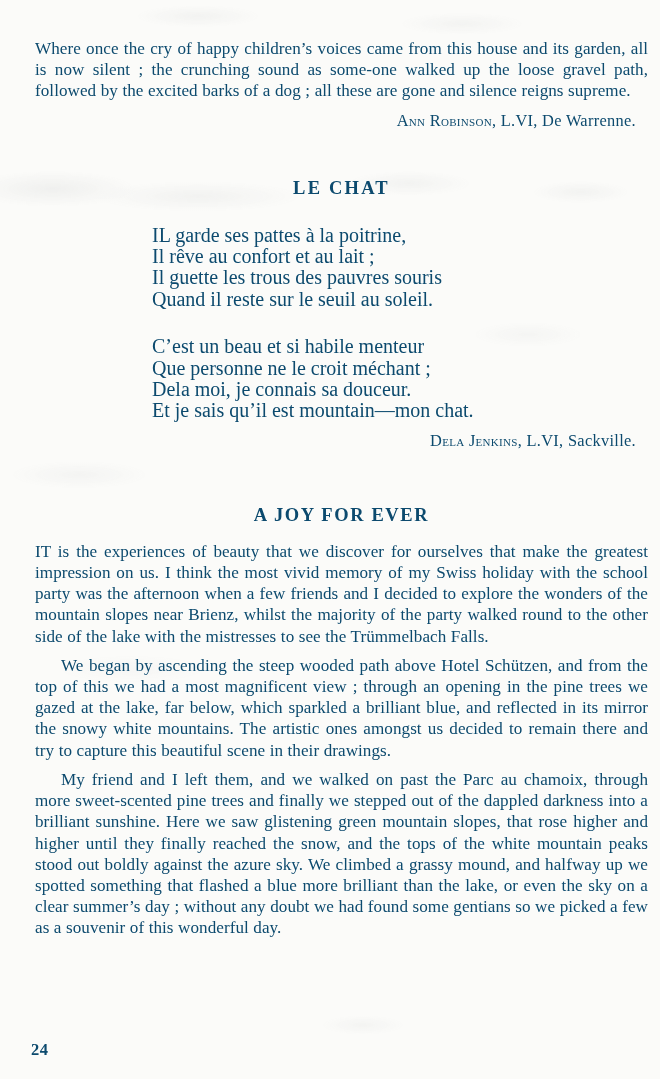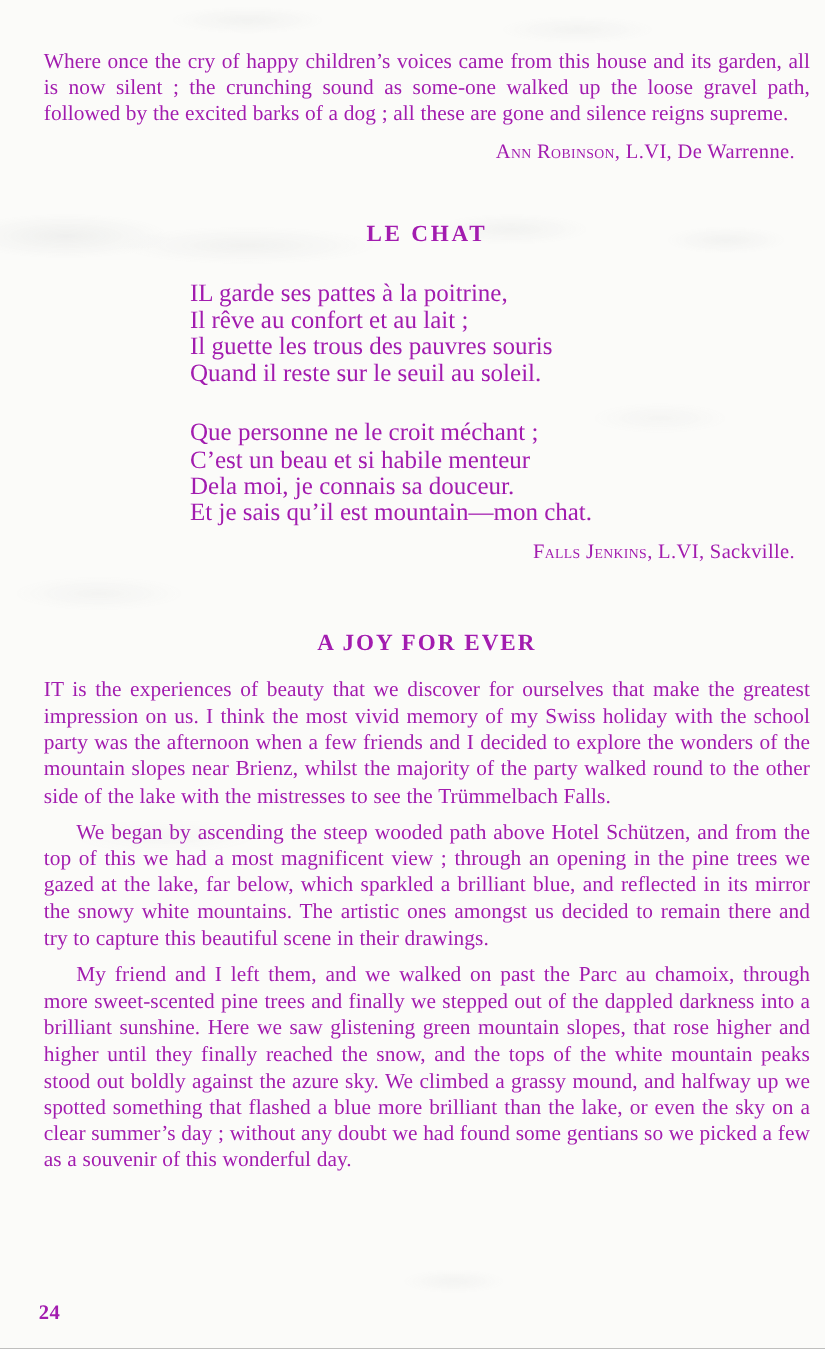--- a/index.html
+++ b/index.html
@@ -9,21 +9,21 @@
     background: #6a6a6a;
   }
   .page {
     position: relative;
     width: 660px;
     height: 1079px;
     margin: 0 auto;
     background: #fbfbf9;
     overflow: hidden;
     font-family: "Liberation Serif", "DejaVu Serif", serif;
-    color: #a21caf;
+    color: #0c4a6e;
     box-sizing: border-box;
   }
   
   .scan-noise {
     position: absolute;
     inset: 0;
     pointer-events: none;
     opacity: 0.55;
     background:
       radial-gradient(ellipse 120px 26px at 8% 17.5%, rgba(120,125,130,0.16), rgba(0,0,0,0) 70%),
@@ -131,30 +131,30 @@
       <div class="poem">
         <div class="line">IL garde ses pattes à la poitrine,</div>
         <div class="line">Il rêve au confort et au lait ;</div>
         <div class="line">Il guette les trous des pauvres souris</div>
         <div class="line">Quand il reste sur le seuil au soleil.</div>
       </div>
 
       <div class="spacer-m"></div>
 
       <div class="poem">
+        <div class="line">C’est un beau et si habile menteur</div>
         <div class="line">Que personne ne le croit méchant ;</div>
-        <div class="line">C’est un beau et si habile menteur</div>
         <div class="line">Dela moi, je connais sa douceur.</div>
         <div class="line">Et je sais qu’il est mountain—mon chat.</div>
       </div>
 
       <div class="spacer-xs"></div>
 
       <div class="attribution">
-        <span class="name">Falls Jenkins</span><span class="rest">, L.VI, Sackville.</span>
+        <span class="name">Dela Jenkins</span><span class="rest">, L.VI, Sackville.</span>
       </div>
     </div>
 
     <div class="spacer-l"></div>
     <div class="spacer-s"></div>
 
     <div class="body-col">
       <h2 class="section-title">A JOY FOR EVER</h2>
 
       <div class="spacer-s"></div>

